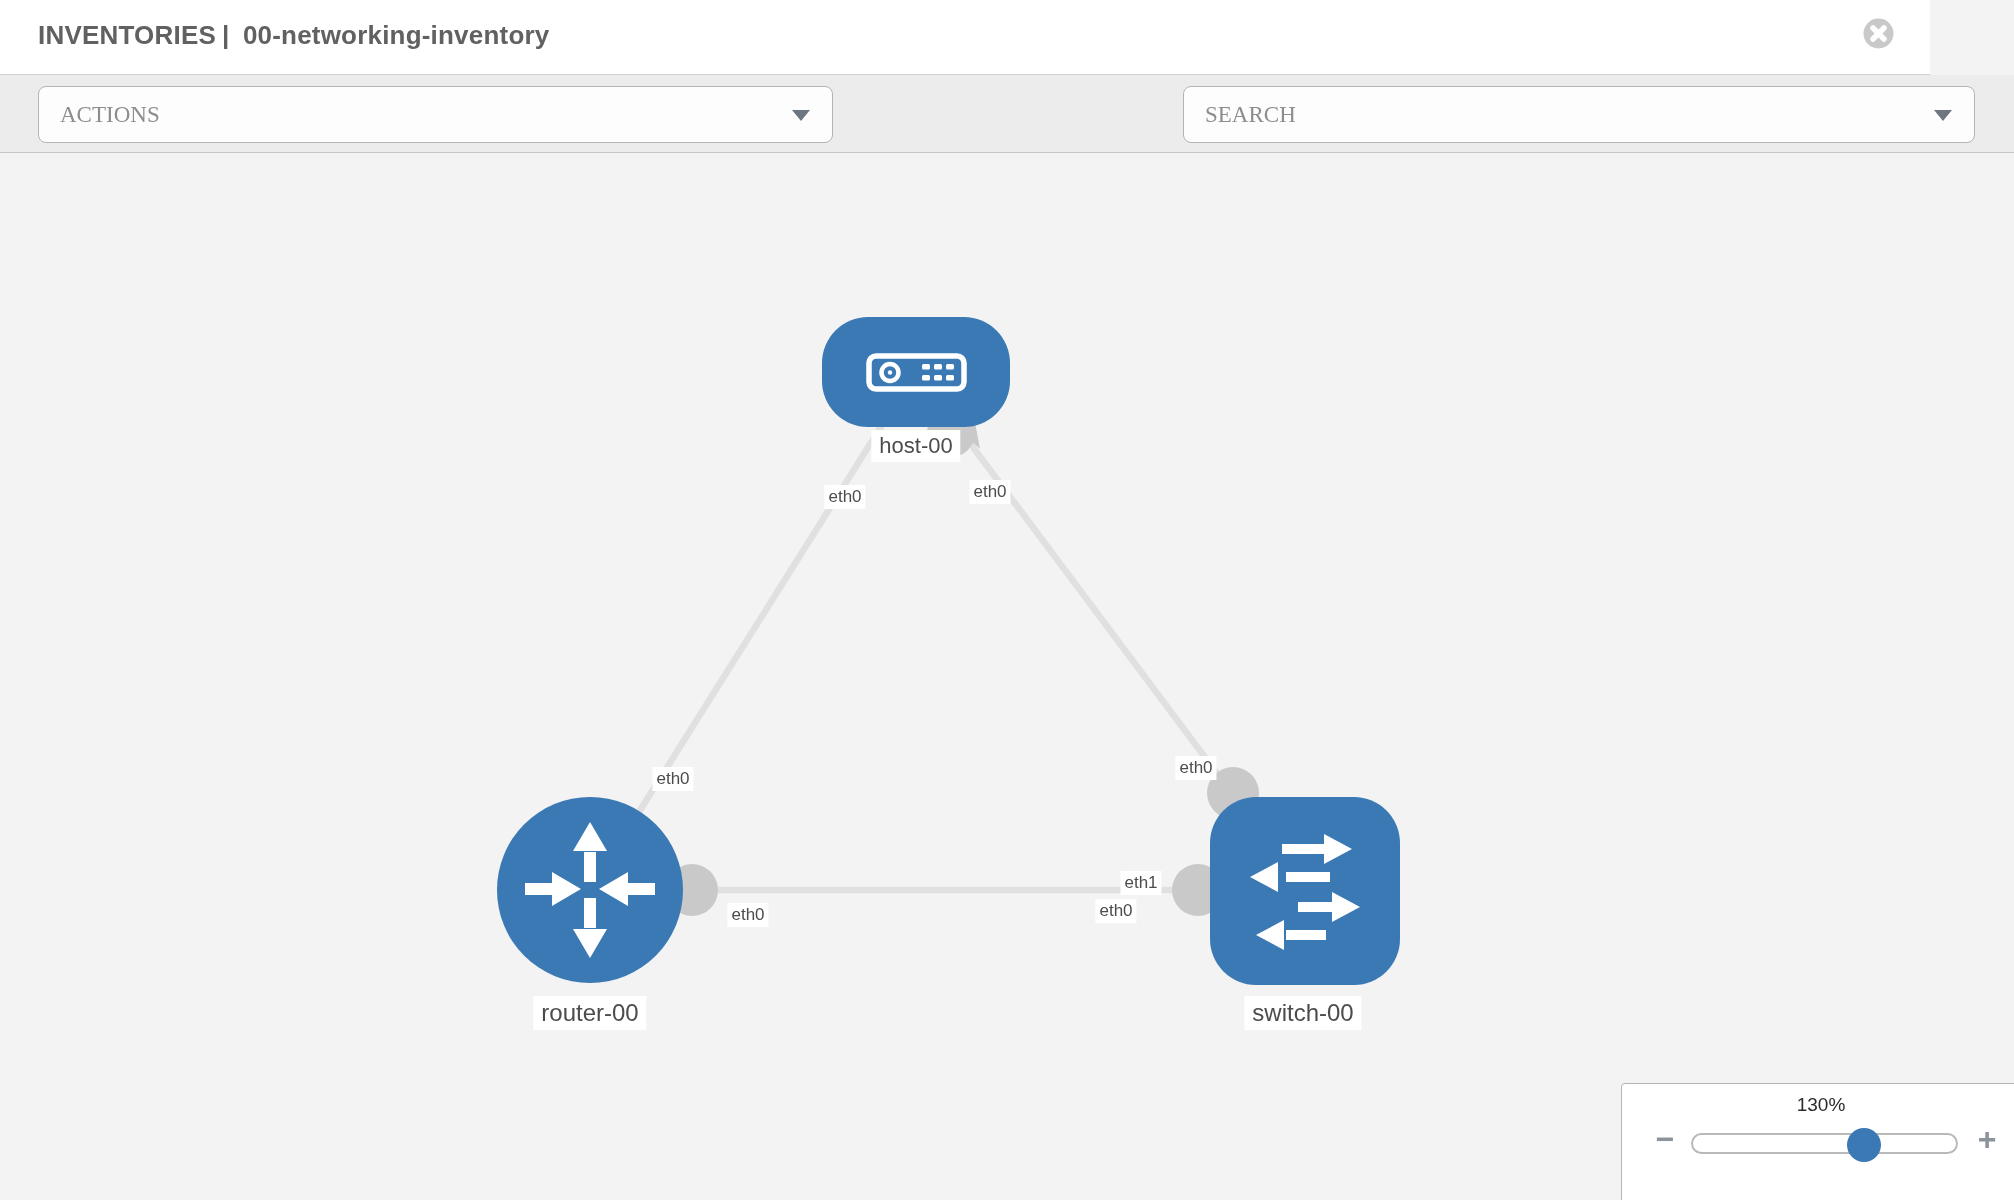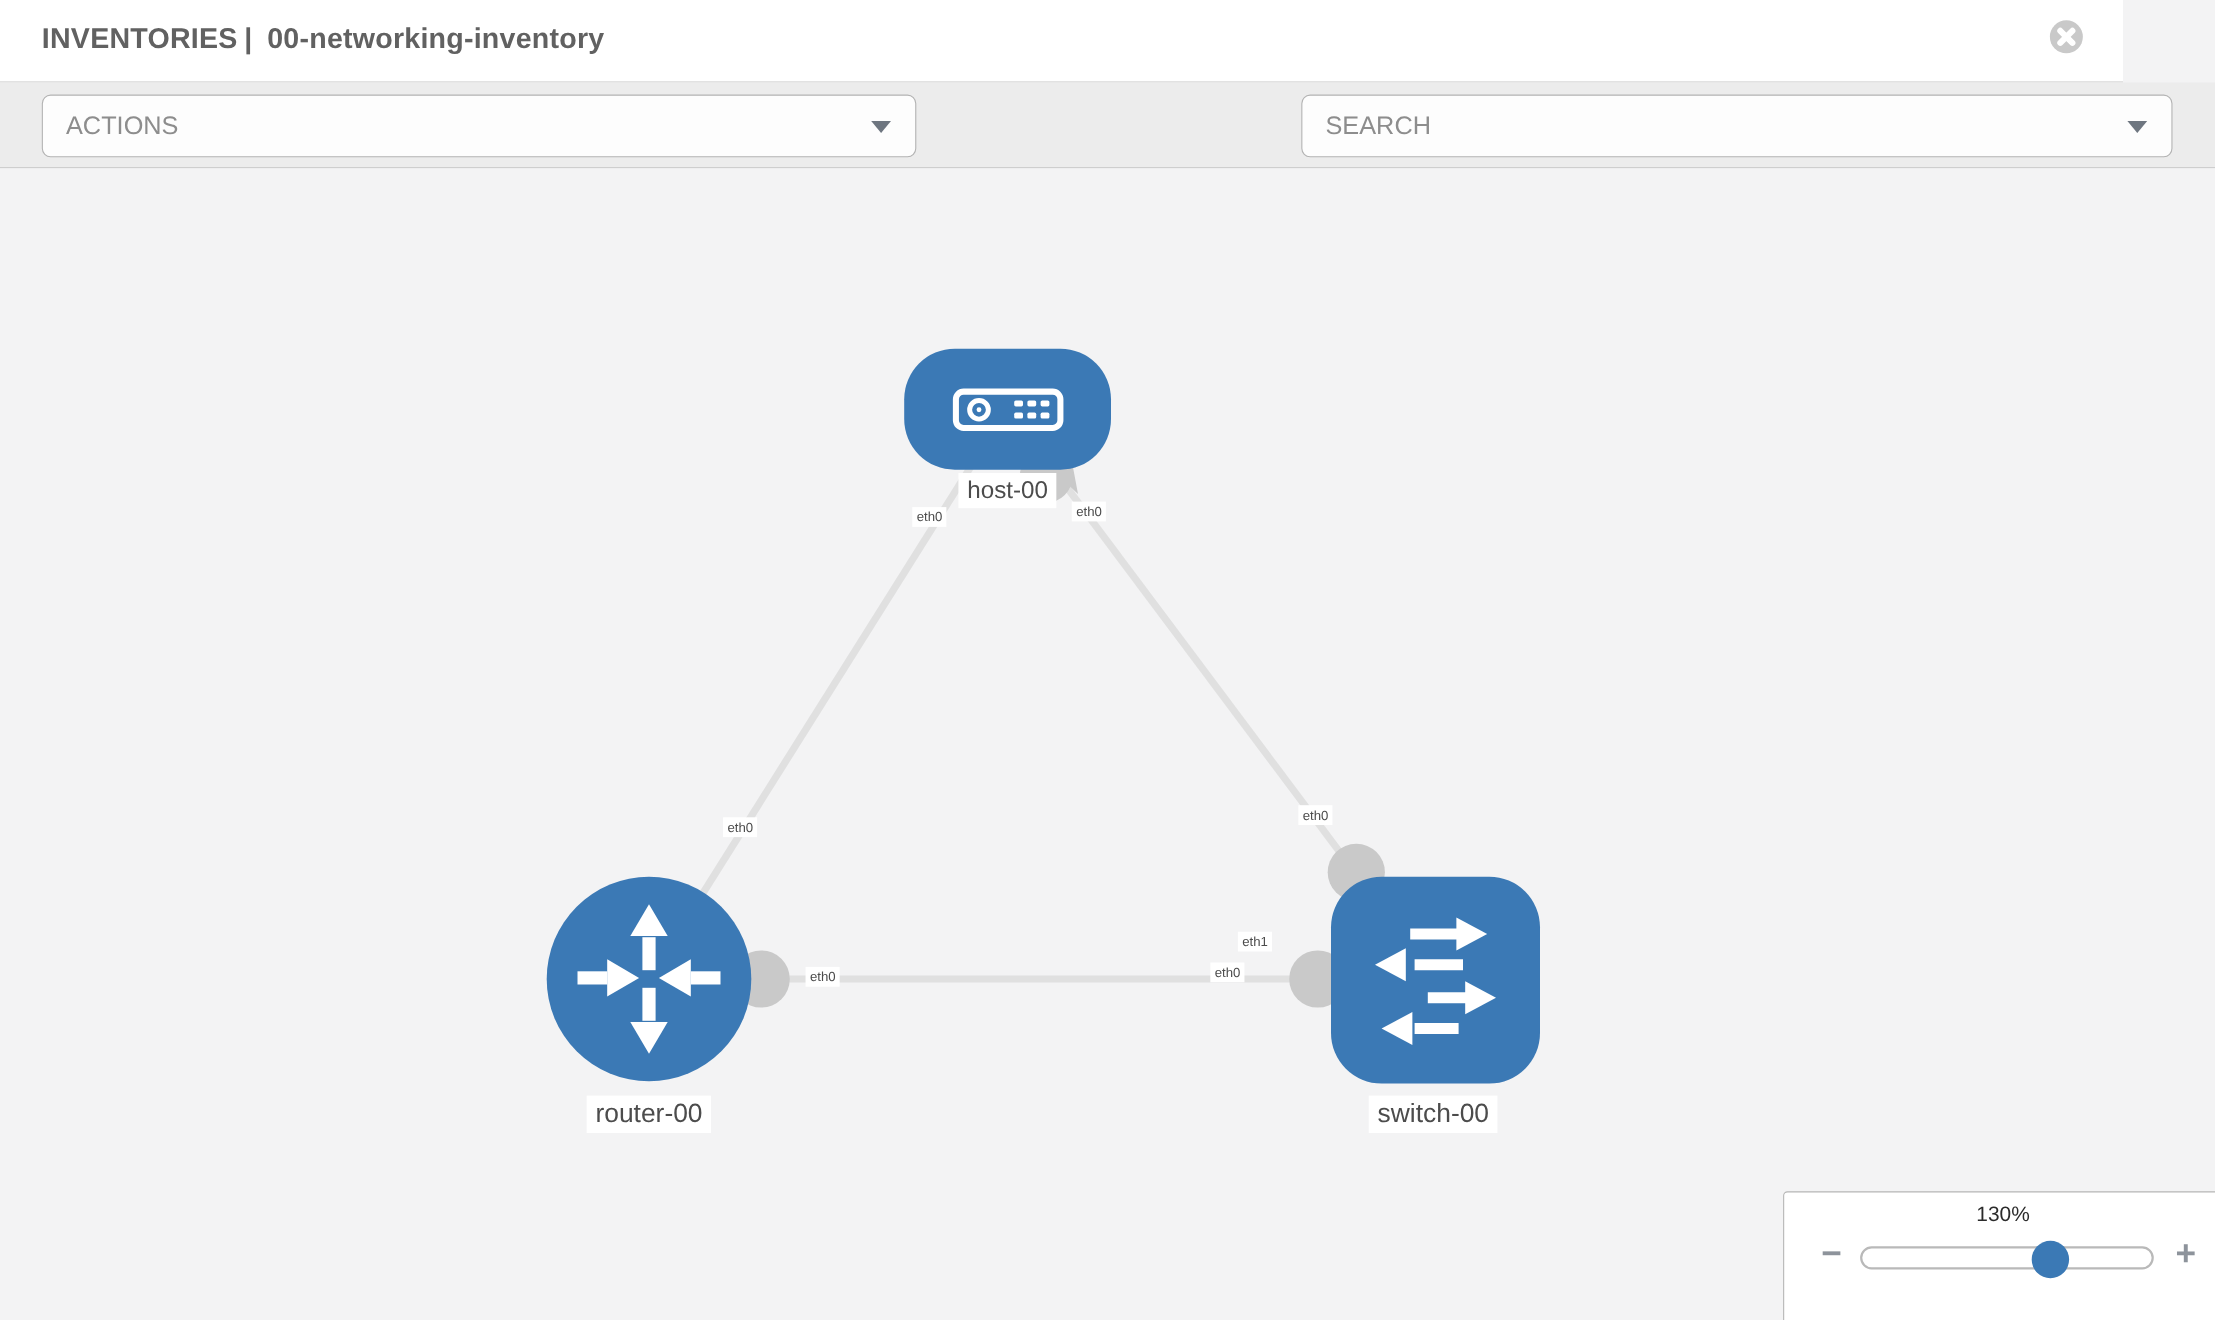--- a/index.html
+++ b/index.html
@@ -11,41 +11,41 @@
             background:#ffffff; border-bottom:1px solid #cfcfcf; }
   .title { position:absolute; left:38px; top:0; height:75px; line-height:70px;
            font-size:26px; font-weight:bold; color:#616161; letter-spacing:.2px; }
   .title span { margin-right:6px; }
   .close-btn { position:absolute; right:36px; top:18px; width:31px; height:31px; cursor:pointer; }
 
   
   .toolbar { position:absolute; left:0; top:75px; width:2014px; height:78px;
              background:#ececec; border-bottom:1px solid #c6c6c6; }
   .dropdown { position:absolute; top:11px; height:57px; background:#fdfdfd;
-              border:1px solid #b3b3b3; border-radius:8px; cursor:pointer; }
+              border:1px solid #b3b3b3; border-radius:8px; cursor:pointer;font-family:Liberation Serif, serif; }
   .dropdown .ph { position:absolute; left:21px; top:0; line-height:55px;
                   font-size:23px; color:#8d8d8d; }
   .caret { position:absolute; right:22px; top:23px; width:0; height:0;
            border-left:9px solid transparent; border-right:9px solid transparent;
            border-top:11px solid #6e7680; }
   .dd-actions { left:38px;  width:795px; }
   .dd-search  { left:1183px; width:792px; }
   .tool-icon { position:absolute; top:97px; width:36px; height:36px; cursor:pointer; }
   .ti-wrench { left:1048px; }
   .ti-key    { left:1117px; }
 
   
   .canvas { position:absolute; left:0; top:153px; width:2014px; height:1047px;
             background:#f3f3f4; }
   .canvas svg { position:absolute; left:0; top:0; }
 
   
   .nlabel { position:absolute; transform:translate(-50%,-50%); background:#ffffff;
             color:#4c4c4c; white-space:nowrap; }
-  .eth    { font-size:12px; padding:2px 4px; }
+  .eth    { font-size:17px; padding:2px 4px;margin-top:27px; }
   .nodename { font-size:24px; padding:3px 8px; }
   .hostname { font-size:22px; padding:3px 8px; }
 
   
   .zoom-panel { position:absolute; left:1621px; top:1083px; width:400px; height:130px;
                 background:#ffffff; border:1px solid #b5b5b5; border-radius:4px 0 0 0; }
   .zoom-level { position:absolute; left:0; right:0; top:10px; text-align:center;
                 font-size:19px; color:#2b2b2b; }
   .zoom-minus, .zoom-plus { position:absolute; top:38px; width:30px; height:34px;
                 font-size:32px; font-weight:bold; color:#8d939b; text-align:center;

